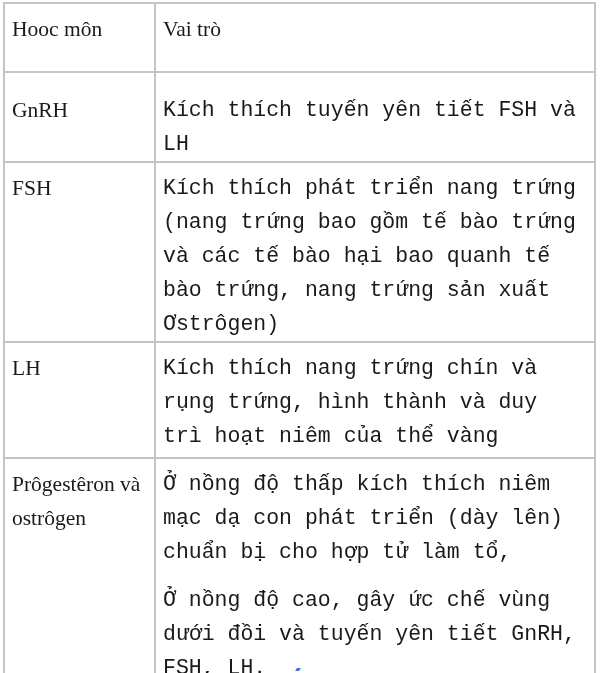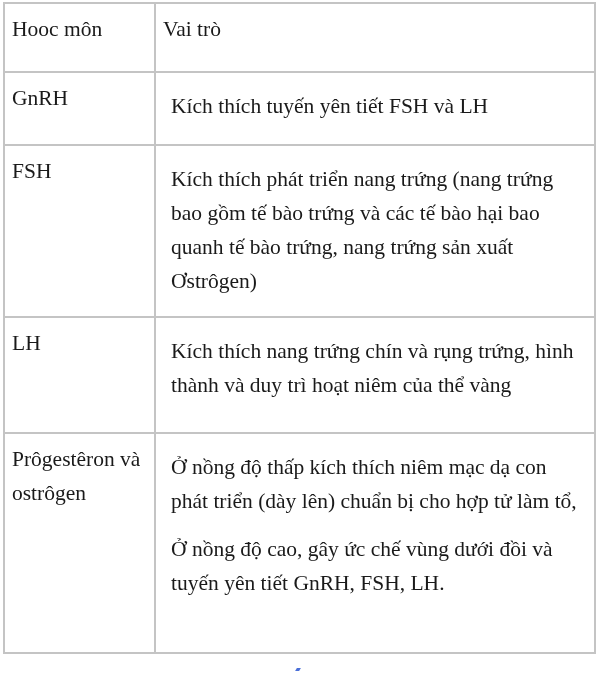--- a/index.html
+++ b/index.html
@@ -27,25 +27,25 @@
     border-radius: 32px;
   }
   .doc-table td {
     border: 2px solid #c4c4c4;
     vertical-align: top;
     padding: 0 6px 0 7px;
   }
   .doc-table col.c1 { width: 151px; }
   .doc-table col.c2 { width: 440px; }
   .row-header td { height: 69px; padding-top: 8px; box-sizing: border-box; }
-  .row-gnrh td { height: 73px; padding-top: 8px; box-sizing: border-box; }
+  .row-gnrh td { height: 86px; padding-top: 20px; box-sizing: border-box; }
   .row-fsh td { height: 172px; padding-top: 8px; box-sizing: border-box; }
   .row-lh td { height: 116px; padding-top: 8px; box-sizing: border-box; }
   .row-prog td { height: 220px; padding-top: 8px; box-sizing: border-box; }
-  .para { margin: 8px; }
+  .para { margin: 0; font-family: Liberation Mono, monospace; }
   .para + .para { margin-top: 14px; }
   .artifact {
     position: absolute;
     left: 296px;
     top: 668px;
     width: 4px;
     height: 3px;
     background: #4a6fd8;
     transform: skewX(-30deg);
   }

